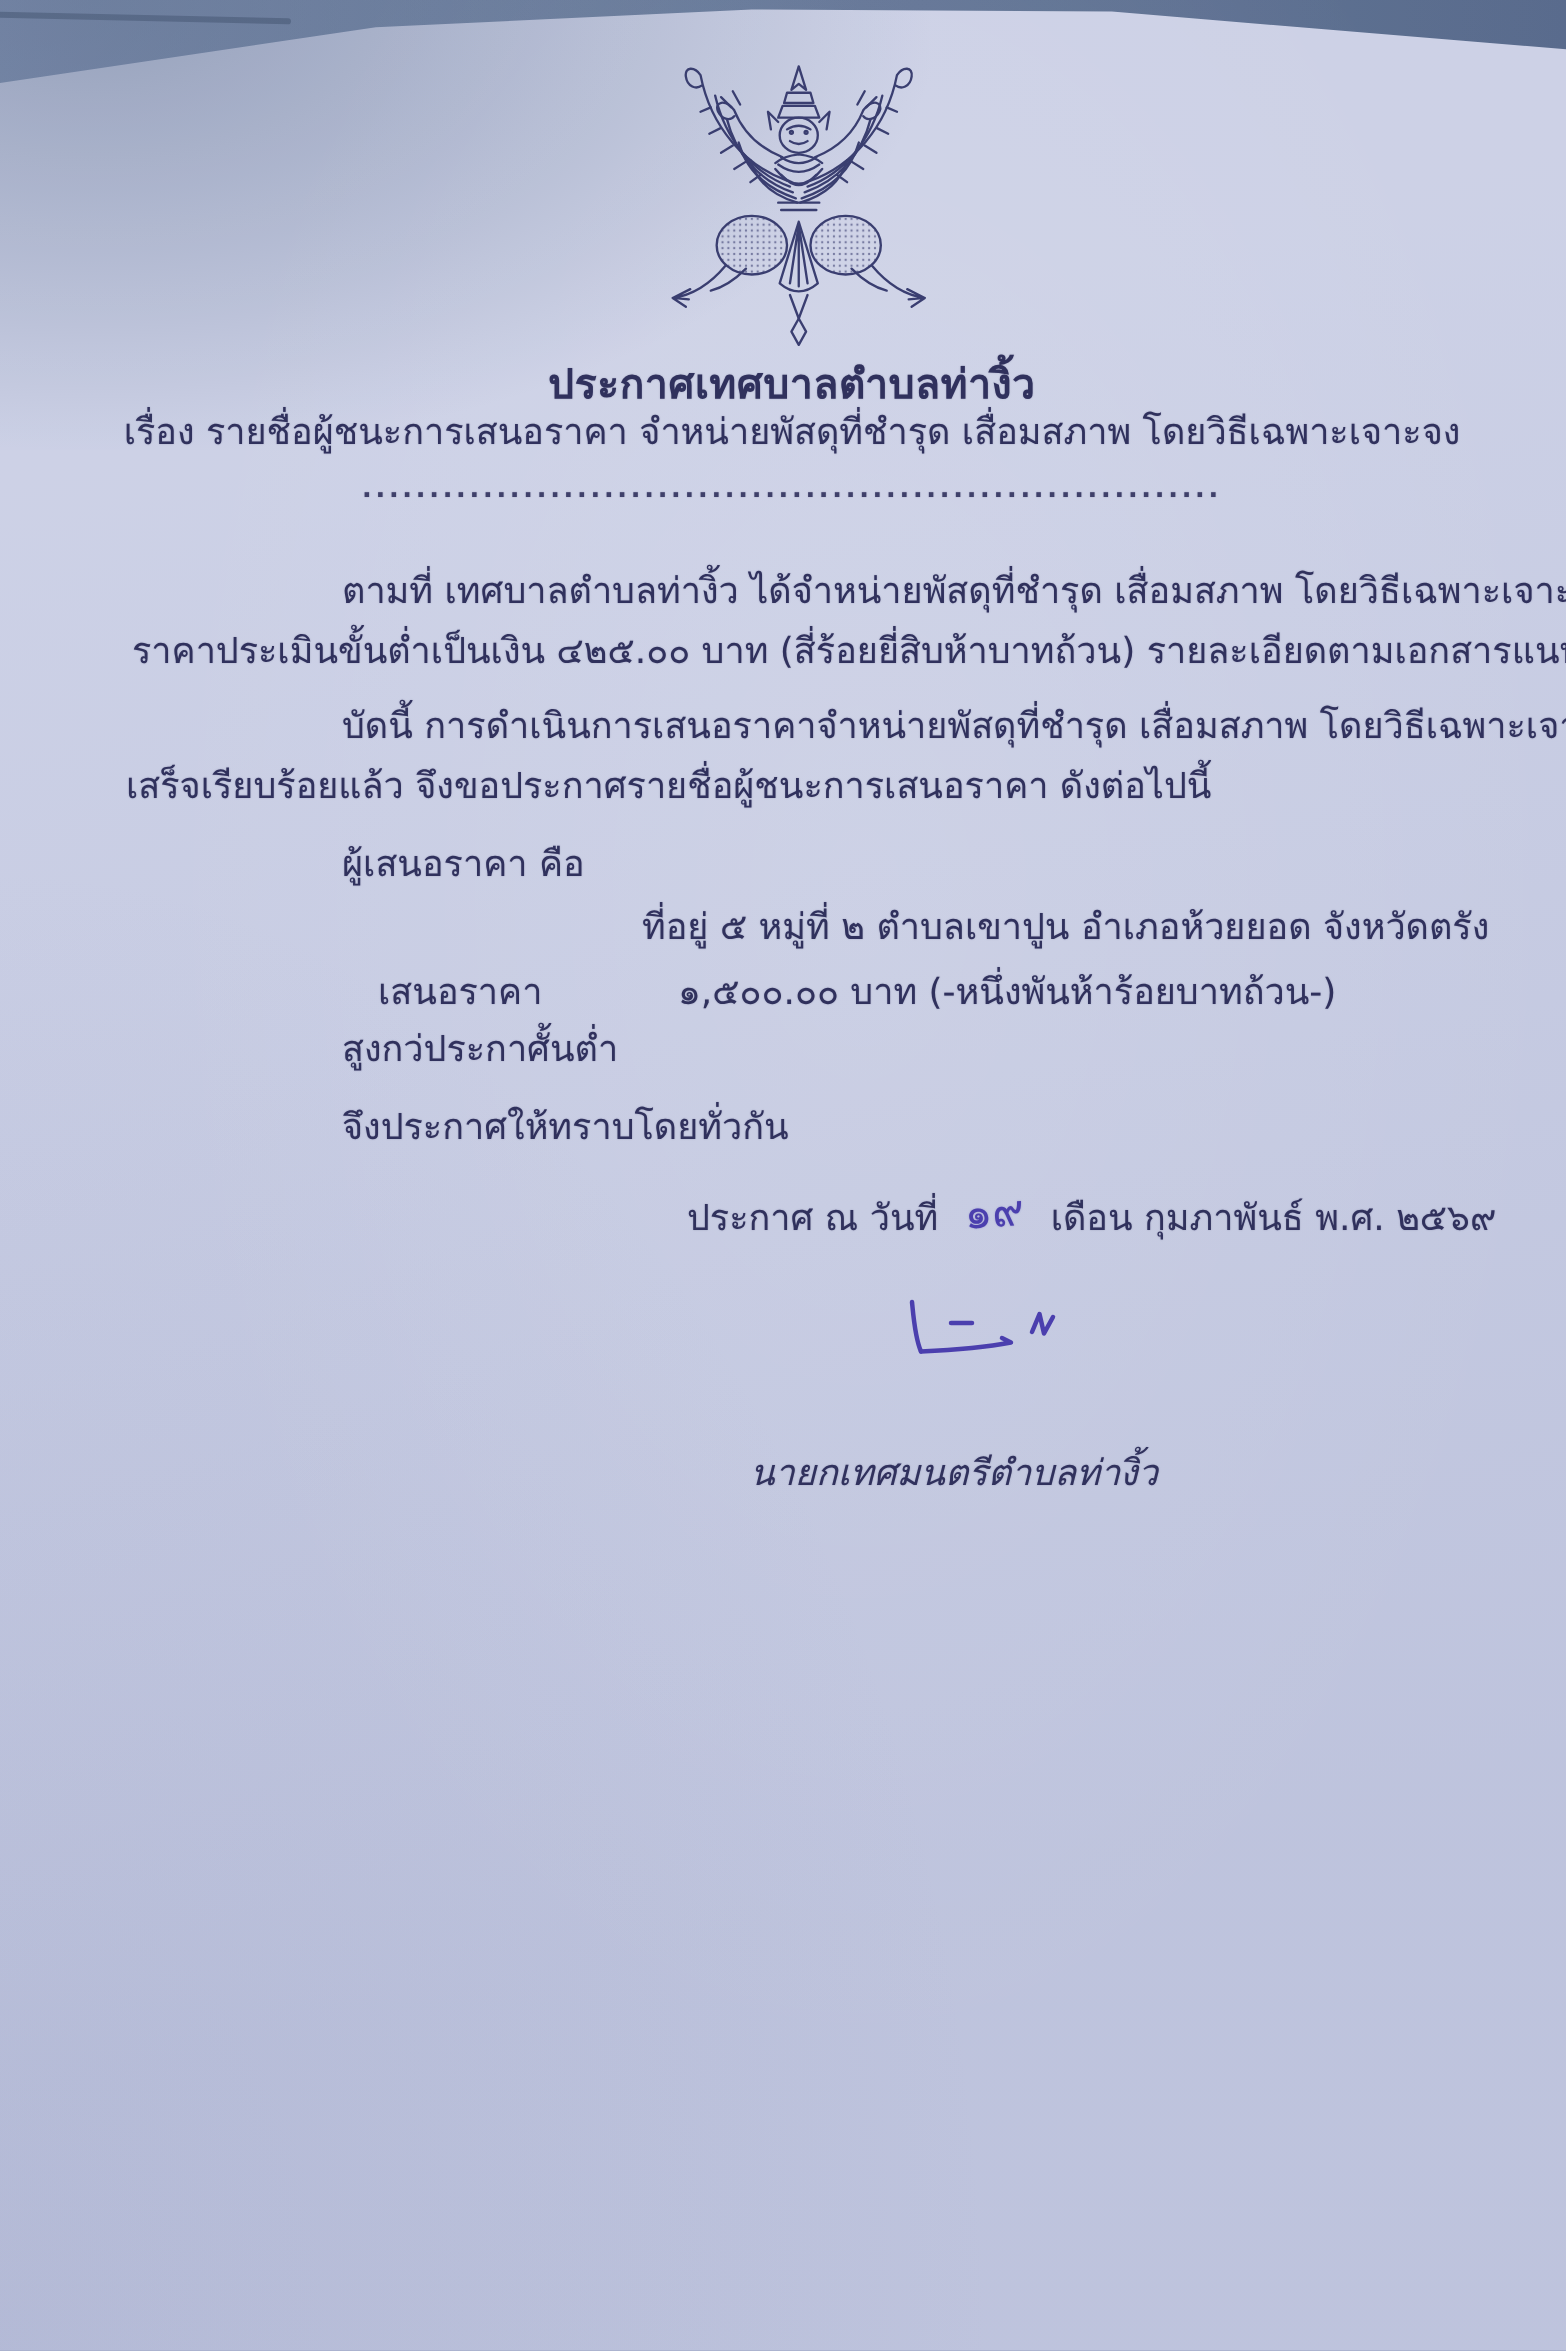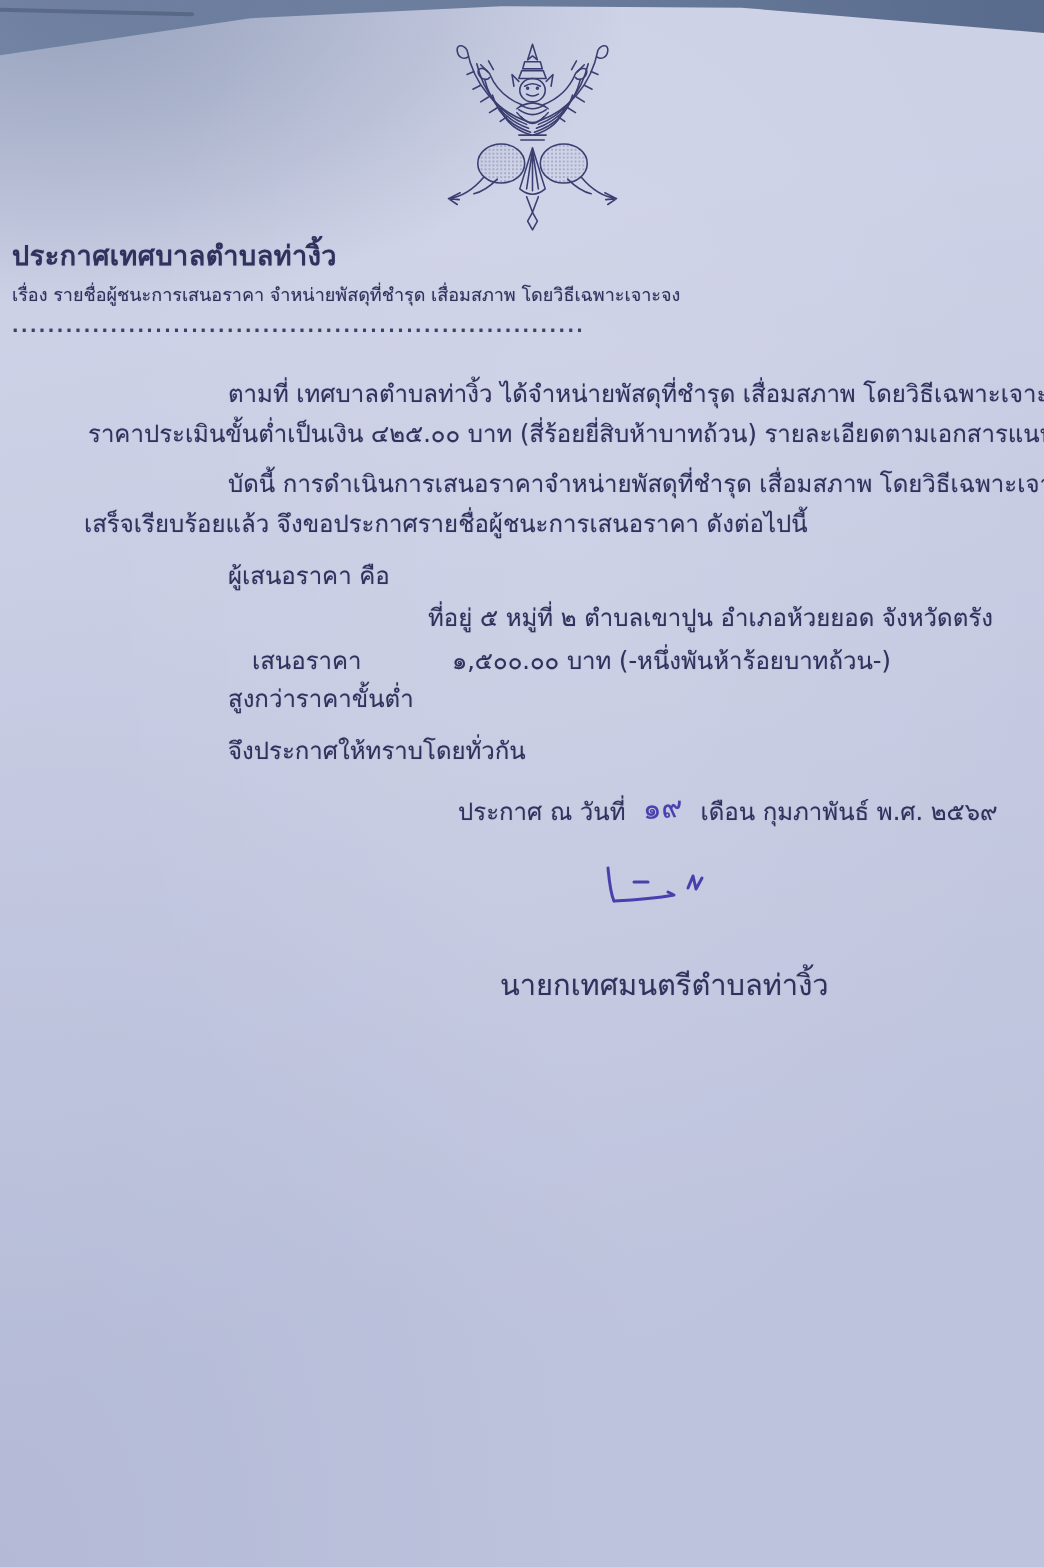--- a/index.html
+++ b/index.html
@@ -27,23 +27,23 @@
     background:radial-gradient(ellipse at 10% 0%,rgba(74,94,130,.50) 0%,rgba(74,94,130,.20) 45%,rgba(74,94,130,0) 72%);
   }
   .paper-grad{
     position:absolute;inset:0;pointer-events:none;
     background:
       linear-gradient(168deg,rgba(255,255,255,.12) 18%,rgba(118,128,168,.10) 78%),
       radial-gradient(ellipse at 0% 100%,rgba(128,138,180,.16) 0%,rgba(128,138,180,0) 45%),
       radial-gradient(ellipse at 55% 38%,rgba(255,255,255,.10) 0%,rgba(255,255,255,0) 60%);
   }
   .txt{position:absolute;white-space:nowrap;text-shadow:0 0 1px rgba(48,49,93,.35);}
-  .center{left:0;right:0;text-align:left;padding-left:12px;}
+  .center{left:0;right:0;text-align:center;padding-left:12px;}
   .title{top:234px;font-size:27px;font-weight:bold;letter-spacing:.5px;}
-  .subject{top:280px;font-size:18px;}
+  .subject{top:268px;font-size:24px;}
   .dots{top:316px;font-size:17px;letter-spacing:2.5px;font-weight:bold;opacity:.9;}
   .body-line{font-size:24px;}
   .p1l1{left:228px;top:374px;}
   .p1l2{left:88px;top:414px;}
   .p2l1{left:228px;top:464px;}
   .p2l2{left:84px;top:504px;}
   .lbl{left:228px;}
   .val{left:428px;}
   .row-bidder{top:556px;}
   .row-address{top:598px;}
@@ -51,21 +51,21 @@
   .row-above{top:679px;}
   .closing{left:228px;top:731px;}
   .dateline{left:458px;top:787px;font-size:24px;}
   .hand-day{
     display:inline-block;color:#4b3fae;font-size:29px;
     transform:rotate(-4deg) translateY(-2px);margin:0 10px;
     text-shadow:0 0 1px rgba(75,63,174,.5);
   }
   .sig-svg{position:absolute;left:590px;top:860px;}
   .signer-name{left:520px;width:280px;top:924px;text-align:center;font-size:24px;}
-  .signer-title{left:500px;width:310px;top:962px;text-align:right;font-size:29px;}
+  .signer-title{left:500px;width:310px;top:962px;text-align:left;font-size:24px;font-style:italic;}
   .emblem{position:absolute;left:425px;top:42px;width:215px;height:196px;}
 </style>
 </head>
 <body>
 
 <div class="photo">
 
   <div class="bg-top"></div>
   <div class="edge-line"></div>
   <div class="shade-tl"></div>
@@ -130,21 +130,21 @@
   <div class="txt body-line p1l1">ตามที่ เทศบาลตำบลท่างิ้ว ได้จำหน่ายพัสดุที่ชำรุด เสื่อมสภาพ โดยวิธีเฉพาะเจาะจง</div>
   <div class="txt body-line p1l2">ราคาประเมินขั้นต่ำเป็นเงิน ๔๒๕.๐๐ บาท (สี่ร้อยยี่สิบห้าบาทถ้วน) รายละเอียดตามเอกสารแนบท้าย นั้น</div>
 
   <div class="txt body-line p2l1">บัดนี้ การดำเนินการเสนอราคาจำหน่ายพัสดุที่ชำรุด เสื่อมสภาพ โดยวิธีเฉพาะเจาะจง</div>
   <div class="txt body-line p2l2">เสร็จเรียบร้อยแล้ว จึงขอประกาศรายชื่อผู้ชนะการเสนอราคา ดังต่อไปนี้</div>
 
   <div class="txt body-line lbl row-bidder">ผู้เสนอราคา  คือ</div>
   <div class="txt body-line val row-address">ที่อยู่ ๕ หมู่ที่ ๒ ตำบลเขาปูน อำเภอห้วยยอด จังหวัดตรัง</div>
   <div class="txt body-line lbl row-offer">เสนอราคา</div>
   <div class="txt body-line val row-offer">๑,๕๐๐.๐๐ บาท (-หนึ่งพันห้าร้อยบาทถ้วน-)</div>
-  <div class="txt body-line lbl row-above">สูงกว่าราคาขั้นต่ำ</div>
+  <div class="txt body-line lbl row-above">สูงกว่ประกาศั้นต่ำ</div>
 
   <div class="txt body-line closing">จึงประกาศให้ทราบโดยทั่วกัน</div>
 
   <div class="txt dateline">
     <span>ประกาศ ณ วันที่</span>
     <span class="hand-day">๑๙</span>
     <span>เดือน กุมภาพันธ์ พ.ศ. ๒๕๖๙</span>
   </div>
 
   <svg class="sig-svg" width="160" height="68" viewBox="0 0 160 68" xmlns="http://www.w3.org/2000/svg">

